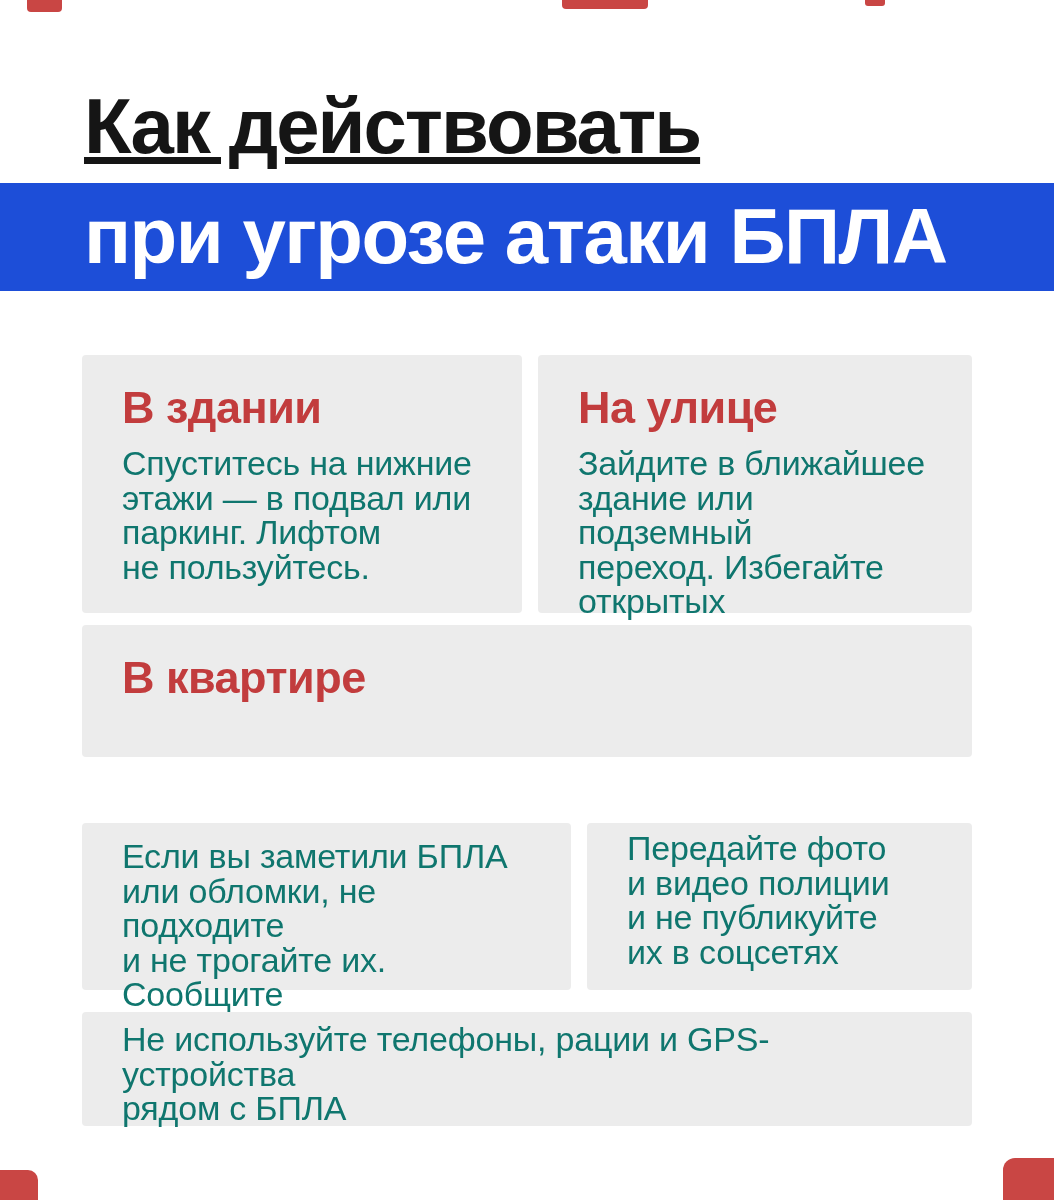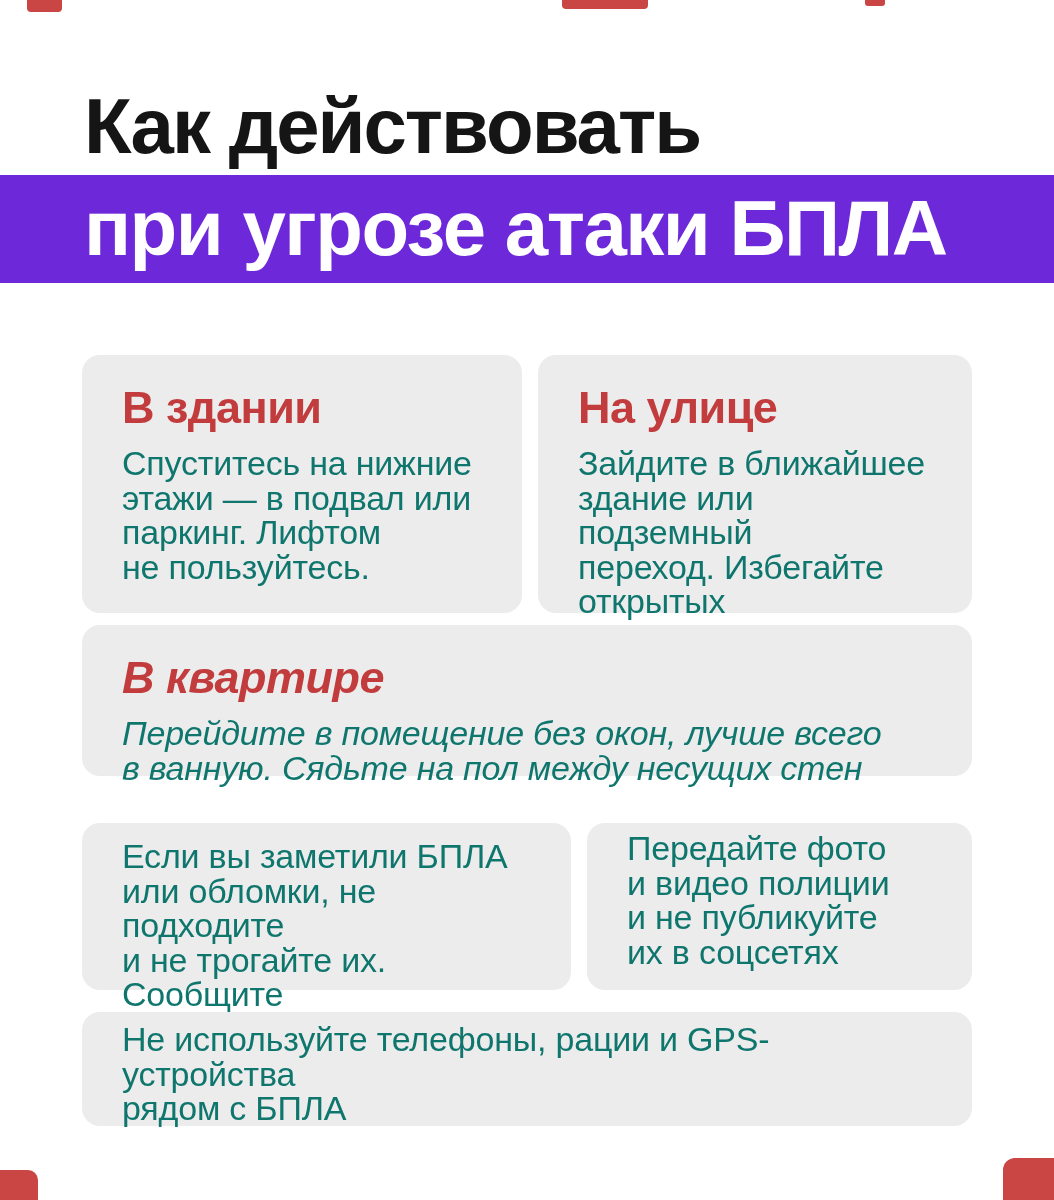--- a/index.html
+++ b/index.html
@@ -13,49 +13,49 @@
   .mark{position:absolute;background:#c94644;}
   .mark-tl{left:27px;top:0;width:35px;height:12px;border-radius:0 0 4px 4px;}
   .mark-tc{left:562px;top:0;width:86px;height:9px;border-radius:0 0 4px 4px;}
   .mark-tc2{left:865px;top:0;width:20px;height:6px;border-radius:0 0 3px 3px;}
   .mark-bl{left:0;top:1170px;width:38px;height:30px;border-radius:0 10px 0 0;}
   .mark-br{left:1003px;top:1158px;width:51px;height:42px;border-radius:12px 0 0 0;}
 
   .title{
     position:absolute;left:84px;top:84px;
     font-size:78px;line-height:84px;font-weight:bold;
-    letter-spacing:-2px;color:#151515;white-space:nowrap;
+    letter-spacing:-2px;color:#151515;white-space:nowrap;text-decoration:underline;
   }
   .banner{
-    position:absolute;left:0;top:175px;width:1054px;height:108px;
-    background:#6d28d9;
+    position:absolute;left:0;top:183px;width:1054px;height:108px;
+    background:#1d4ed8;
   }
   .banner-text{
     padding-left:84px;
     font-size:78px;line-height:106px;font-weight:bold;
     letter-spacing:-1.5px;color:#ffffff;white-space:nowrap;
   }
 
   .card{
-    position:absolute;background:#ececec;border-radius:18px;
+    position:absolute;background:#ececec;border-radius:4px;
     box-sizing:border-box;padding:26px 40px;
   }
   .card-heading{
     margin:0 0 12px 0;
     font-size:45px;line-height:53px;font-weight:bold;
     letter-spacing:-0.5px;color:#c23c3d;
   }
   .card-body{
     font-size:34px;line-height:34.5px;
     letter-spacing:-0.2px;color:#0f766e;
     white-space:pre-line;font-weight:normal;
   }
   #card-building{left:82px;top:355px;width:440px;height:258px;}
   #card-street{left:538px;top:355px;width:434px;height:258px;}
-  #card-apartment{left:82px;top:625px;width:890px;height:151px;font-style:italic;}
+  #card-apartment{left:82px;top:625px;width:890px;height:132px;}
   #card-spotted{left:82px;top:823px;width:489px;height:167px;padding-top:16px;}
   #card-media{left:587px;top:823px;width:385px;height:167px;padding-top:8px;}
   #card-devices{left:82px;top:1012px;width:890px;height:114px;padding-top:10px;}
 </style>
 </head>
 <body>
 
 <div class="mark mark-tl"></div>
 <div class="mark mark-tc"></div>
 <div class="mark mark-tc2"></div>
@@ -79,22 +79,20 @@
 <div class="card" id="card-street">
   <h2 class="card-heading">На улице</h2>
   <div class="card-body">Зайдите в ближайшее
 здание или подземный
 переход. Избегайте
 открытых пространств.</div>
 </div>
 
 <div class="card" id="card-apartment">
   <h2 class="card-heading">В квартире</h2>
-  <div class="card-body">Перейдите в помещение без окон, лучше всего
-в ванную. Сядьте на пол между несущих стен</div>
 </div>
 
 <div class="card" id="card-spotted">
   <div class="card-body">Если вы заметили БПЛА
 или обломки, не подходите
 и не трогайте их. Сообщите
 по номеру 112</div>
 </div>
 
 <div class="card" id="card-media">

